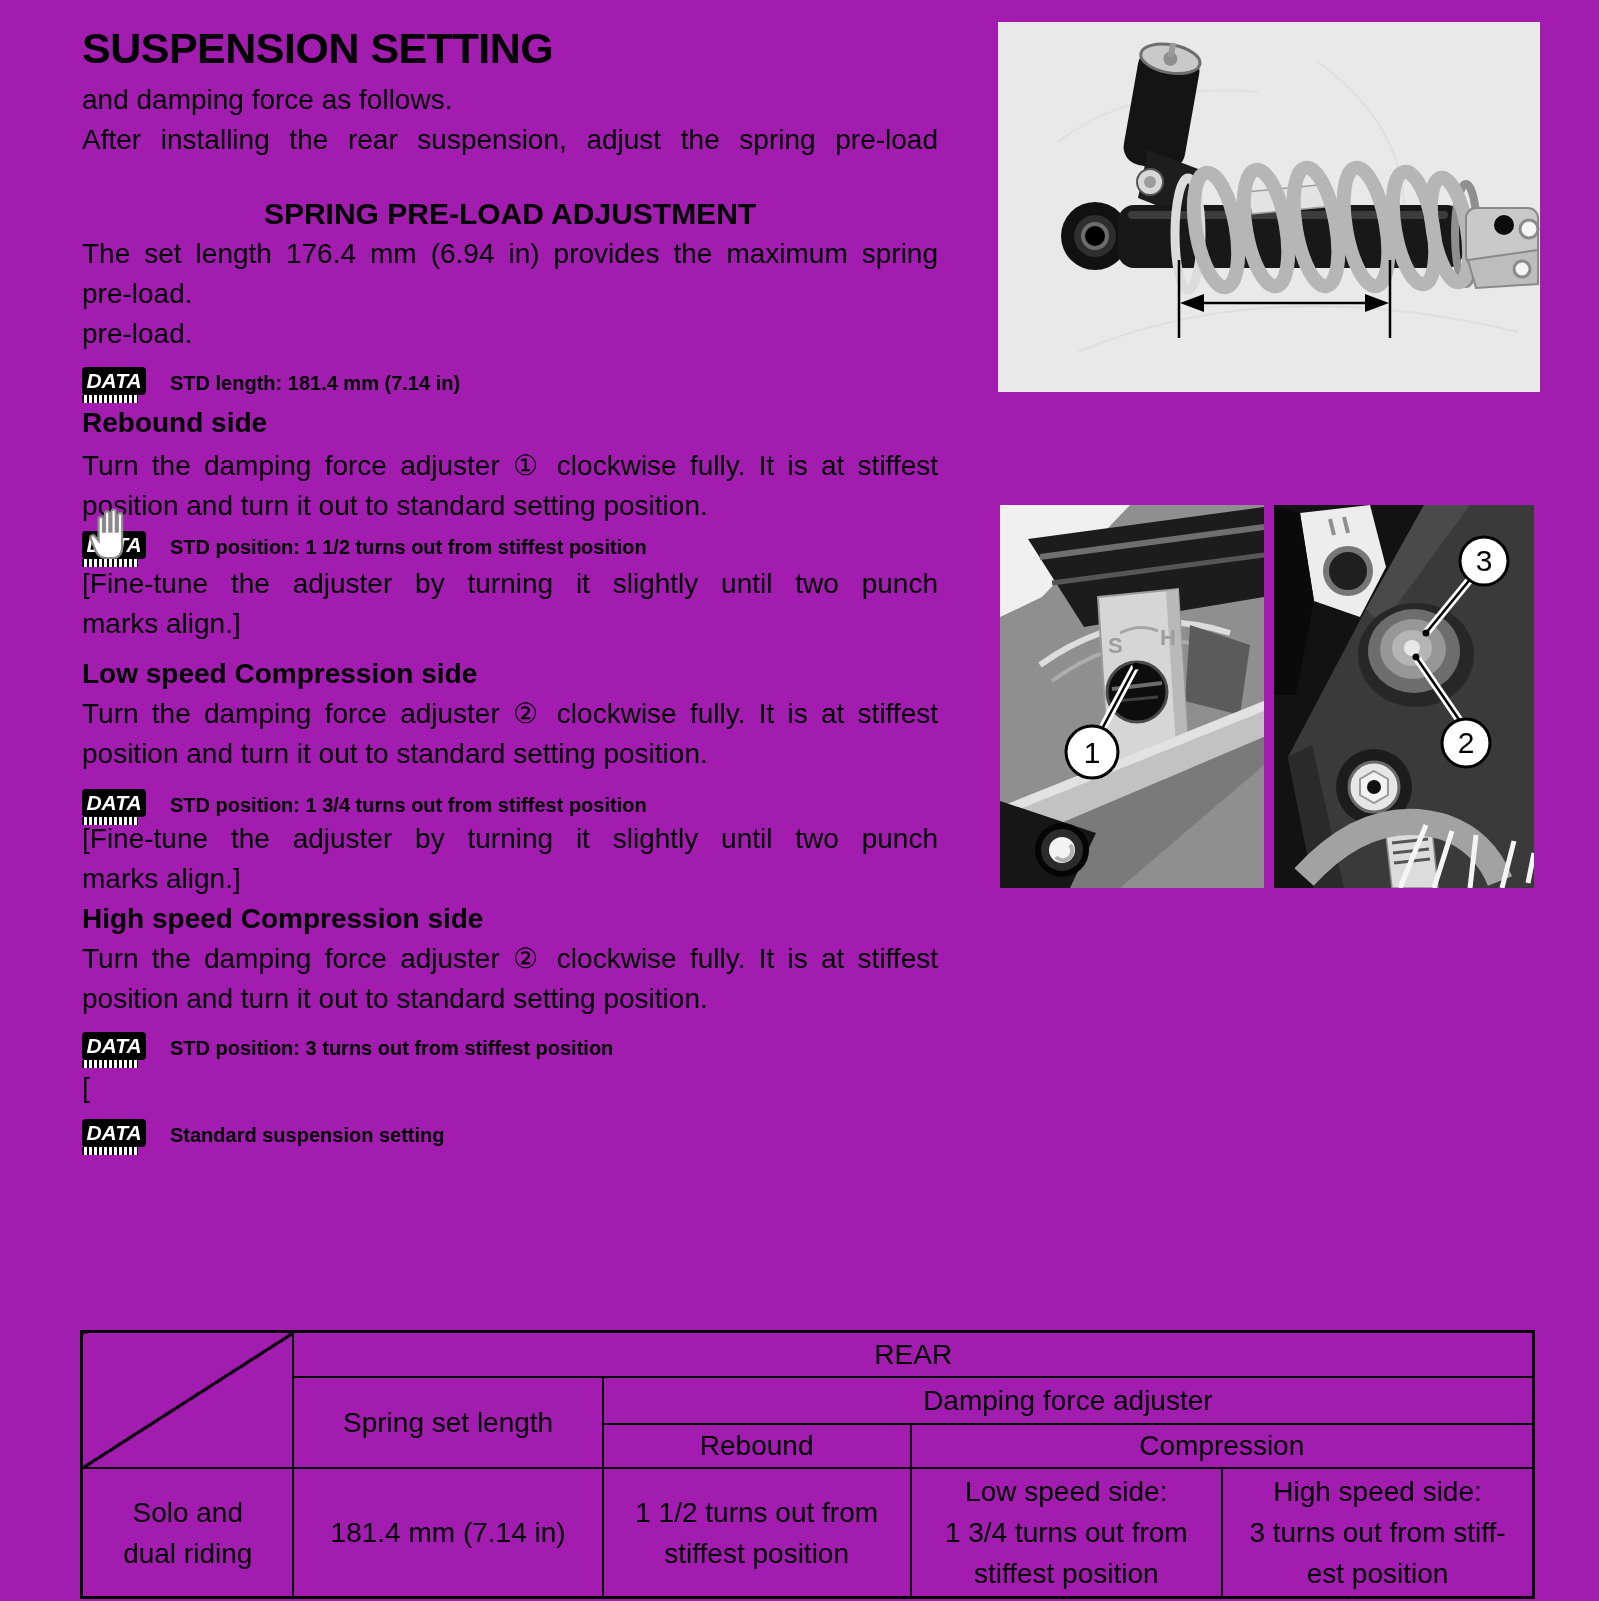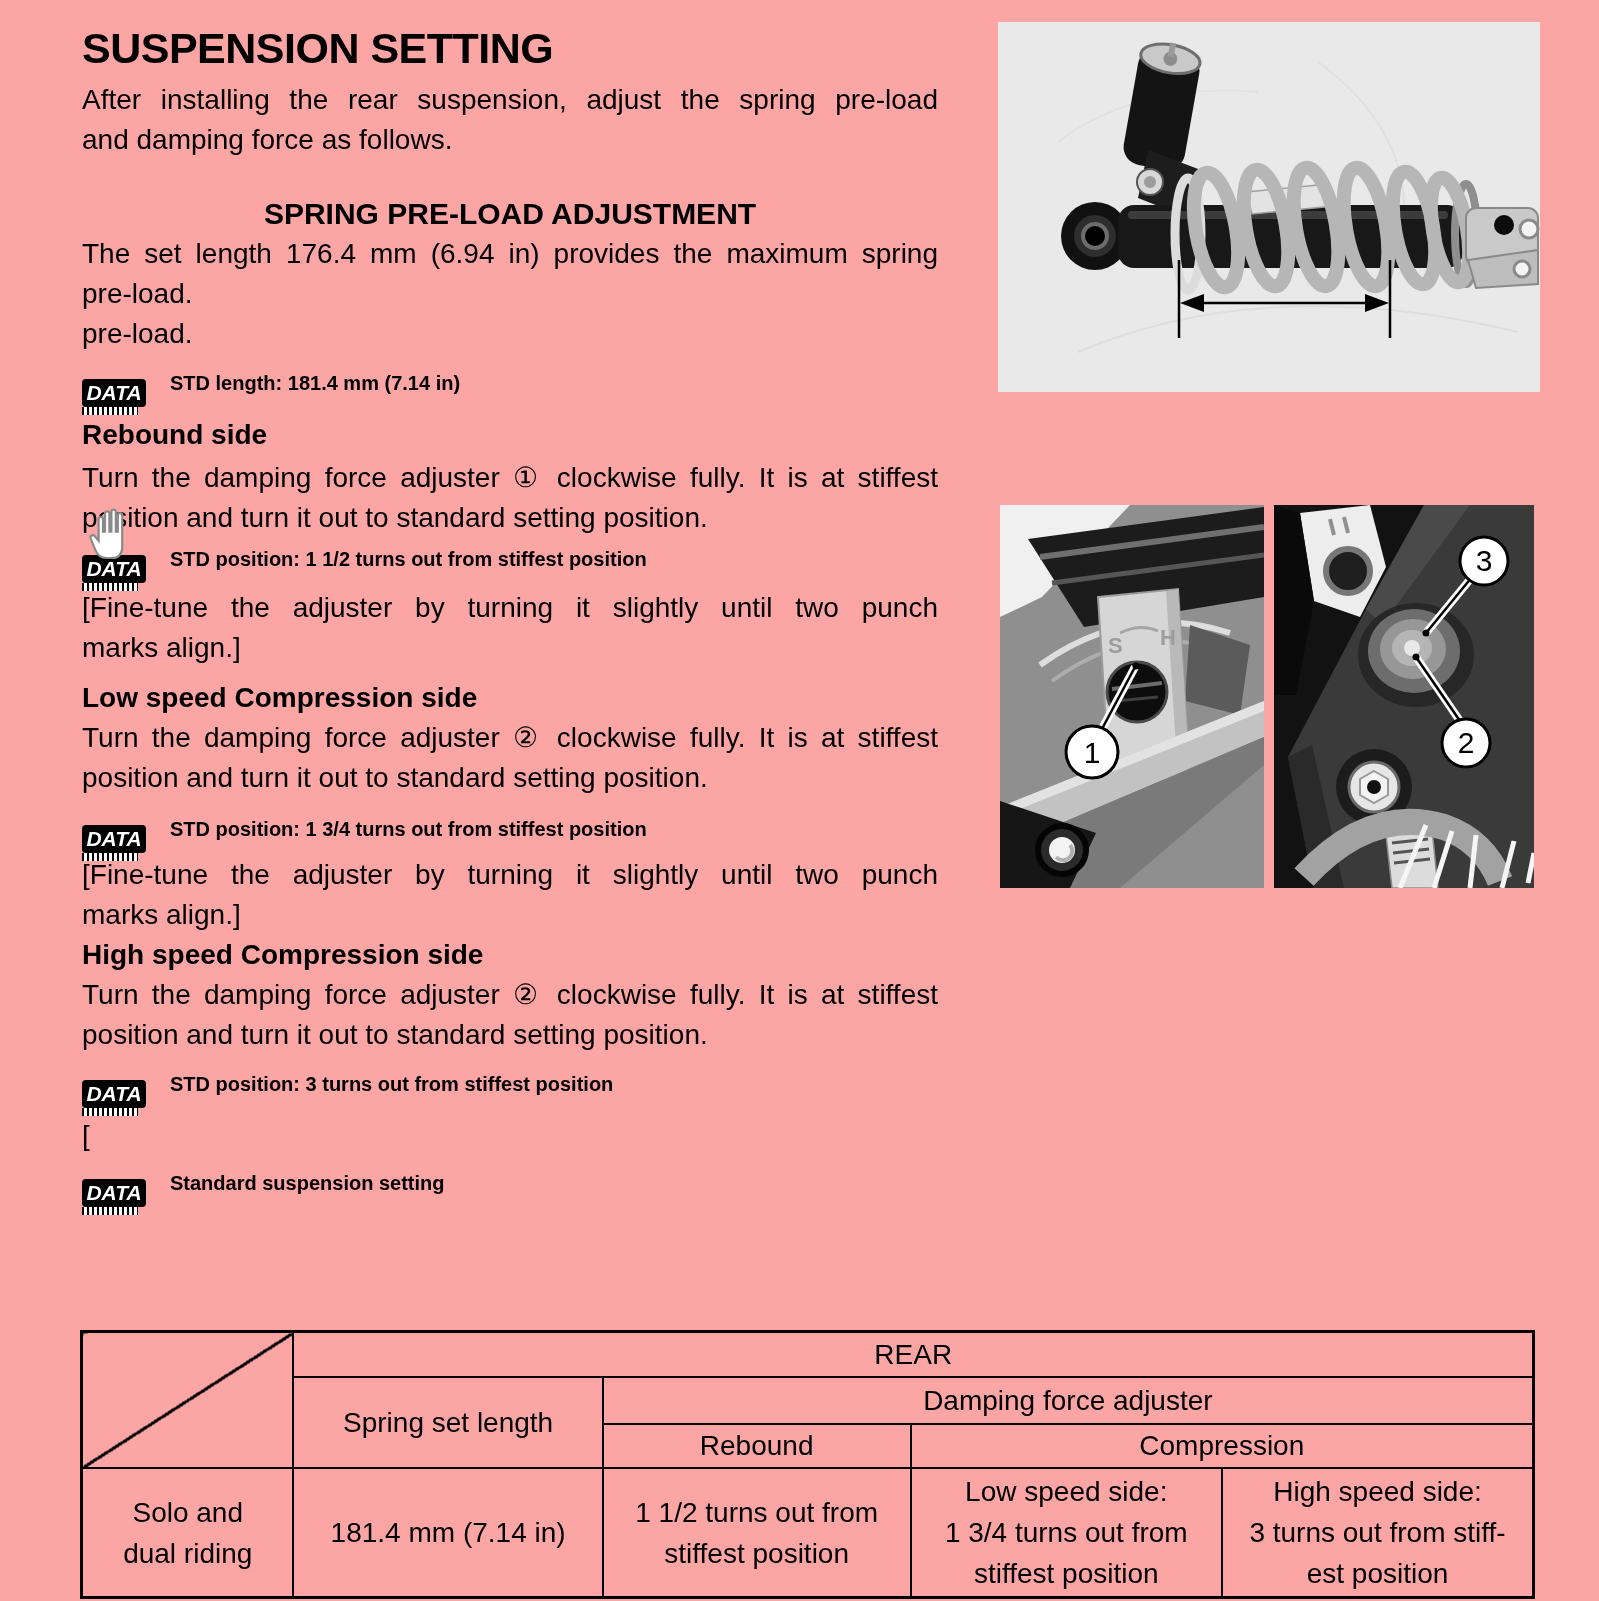--- a/index.html
+++ b/index.html
@@ -1,17 +1,17 @@
 <!DOCTYPE html>
 <html><head>
 <meta charset="utf-8">
 <style>
   html,body { margin:0; padding:0; background:#ffffff; }
   .page {
-    position:relative; width:1599px; height:1601px; background:#fca5a5;
+    position:relative; width:1599px; height:1601px; background:#a21caf;
     font-family:"Liberation Sans", sans-serif; color:#000; overflow:hidden;
   }
   .text-col { position:absolute; left:82px; top:24px; width:856px; }
   h1.title { margin:0; font-size:43px; line-height:48px; font-weight:700; letter-spacing:-0.5px; }
   h2.sect { margin:0; font-size:30px; line-height:36px; font-weight:700; }
   h2.sect.spring { margin-top:36px;text-align:center; }
   h2.sect.damping { margin-top:38px; }
   h3.sub { margin:0; font-size:28px; line-height:40px; font-weight:700; }
   h3.sub.low { margin-top:10px; }
   p.para { margin:0; font-size:28px; line-height:40px; }
@@ -22,21 +22,21 @@
   p.para.ft2 { margin-top:-6px; }
   .ln { display:block; }
   .j { text-align:justify; text-align-last:justify; }
   .stray { font-size:28px; line-height:40px; }
   .data-line { display:flex; align-items:flex-start; gap:24px; }
   .data-line.dl1 { margin-top:10px; }
   .data-line.dl2 { margin-top:2px; }
   .data-line.dl3 { margin-top:12px; }
   .data-line.dl4 { margin-top:10px; }
   .data-line.dl5 { margin-top:8px; }
-  .data-badge { display:inline-flex; flex-direction:column; margin-top:15px; width:64px; flex:0 0 auto; }
+  .data-badge { display:inline-flex; flex-direction:column; margin-top:3px; width:64px; flex:0 0 auto; }
   .data-badge .plate {
     background:#000; color:#fff; font-weight:700; font-style:italic;
     font-size:21px; line-height:28px; text-align:center; border-radius:4px; letter-spacing:0;
   }
   .data-badge .comb {
     height:8px; width:56px; margin-top:0;
     background:repeating-linear-gradient(90deg,#000 0 2px,#fff 2px 5px);
   }
   .data-text { font-size:20px; line-height:38px; font-weight:700; }
   
@@ -66,22 +66,22 @@
 </head>
 <body>
 
 <div class="page">
 
   <div class="text-col">
 
     <h1 class="title">SUSPENSION SETTING</h1>
 
     <p class="para intro">
+      <span class="ln">and damping force as follows.</span>
       <span class="ln j">After installing the rear suspension, adjust the spring pre-load</span>
-      <span class="ln">and damping force as follows.</span>
     </p>
 
     <h2 class="sect spring">SPRING PRE-LOAD ADJUSTMENT</h2>
 
     <p class="para p1">
       <span class="ln j">The set length 176.4 mm (6.94 in) provides the maximum spring</span>
       <span class="ln">pre-load.</span>
     </p>
     <p class="para">
       <span class="ln">pre-load.</span>

